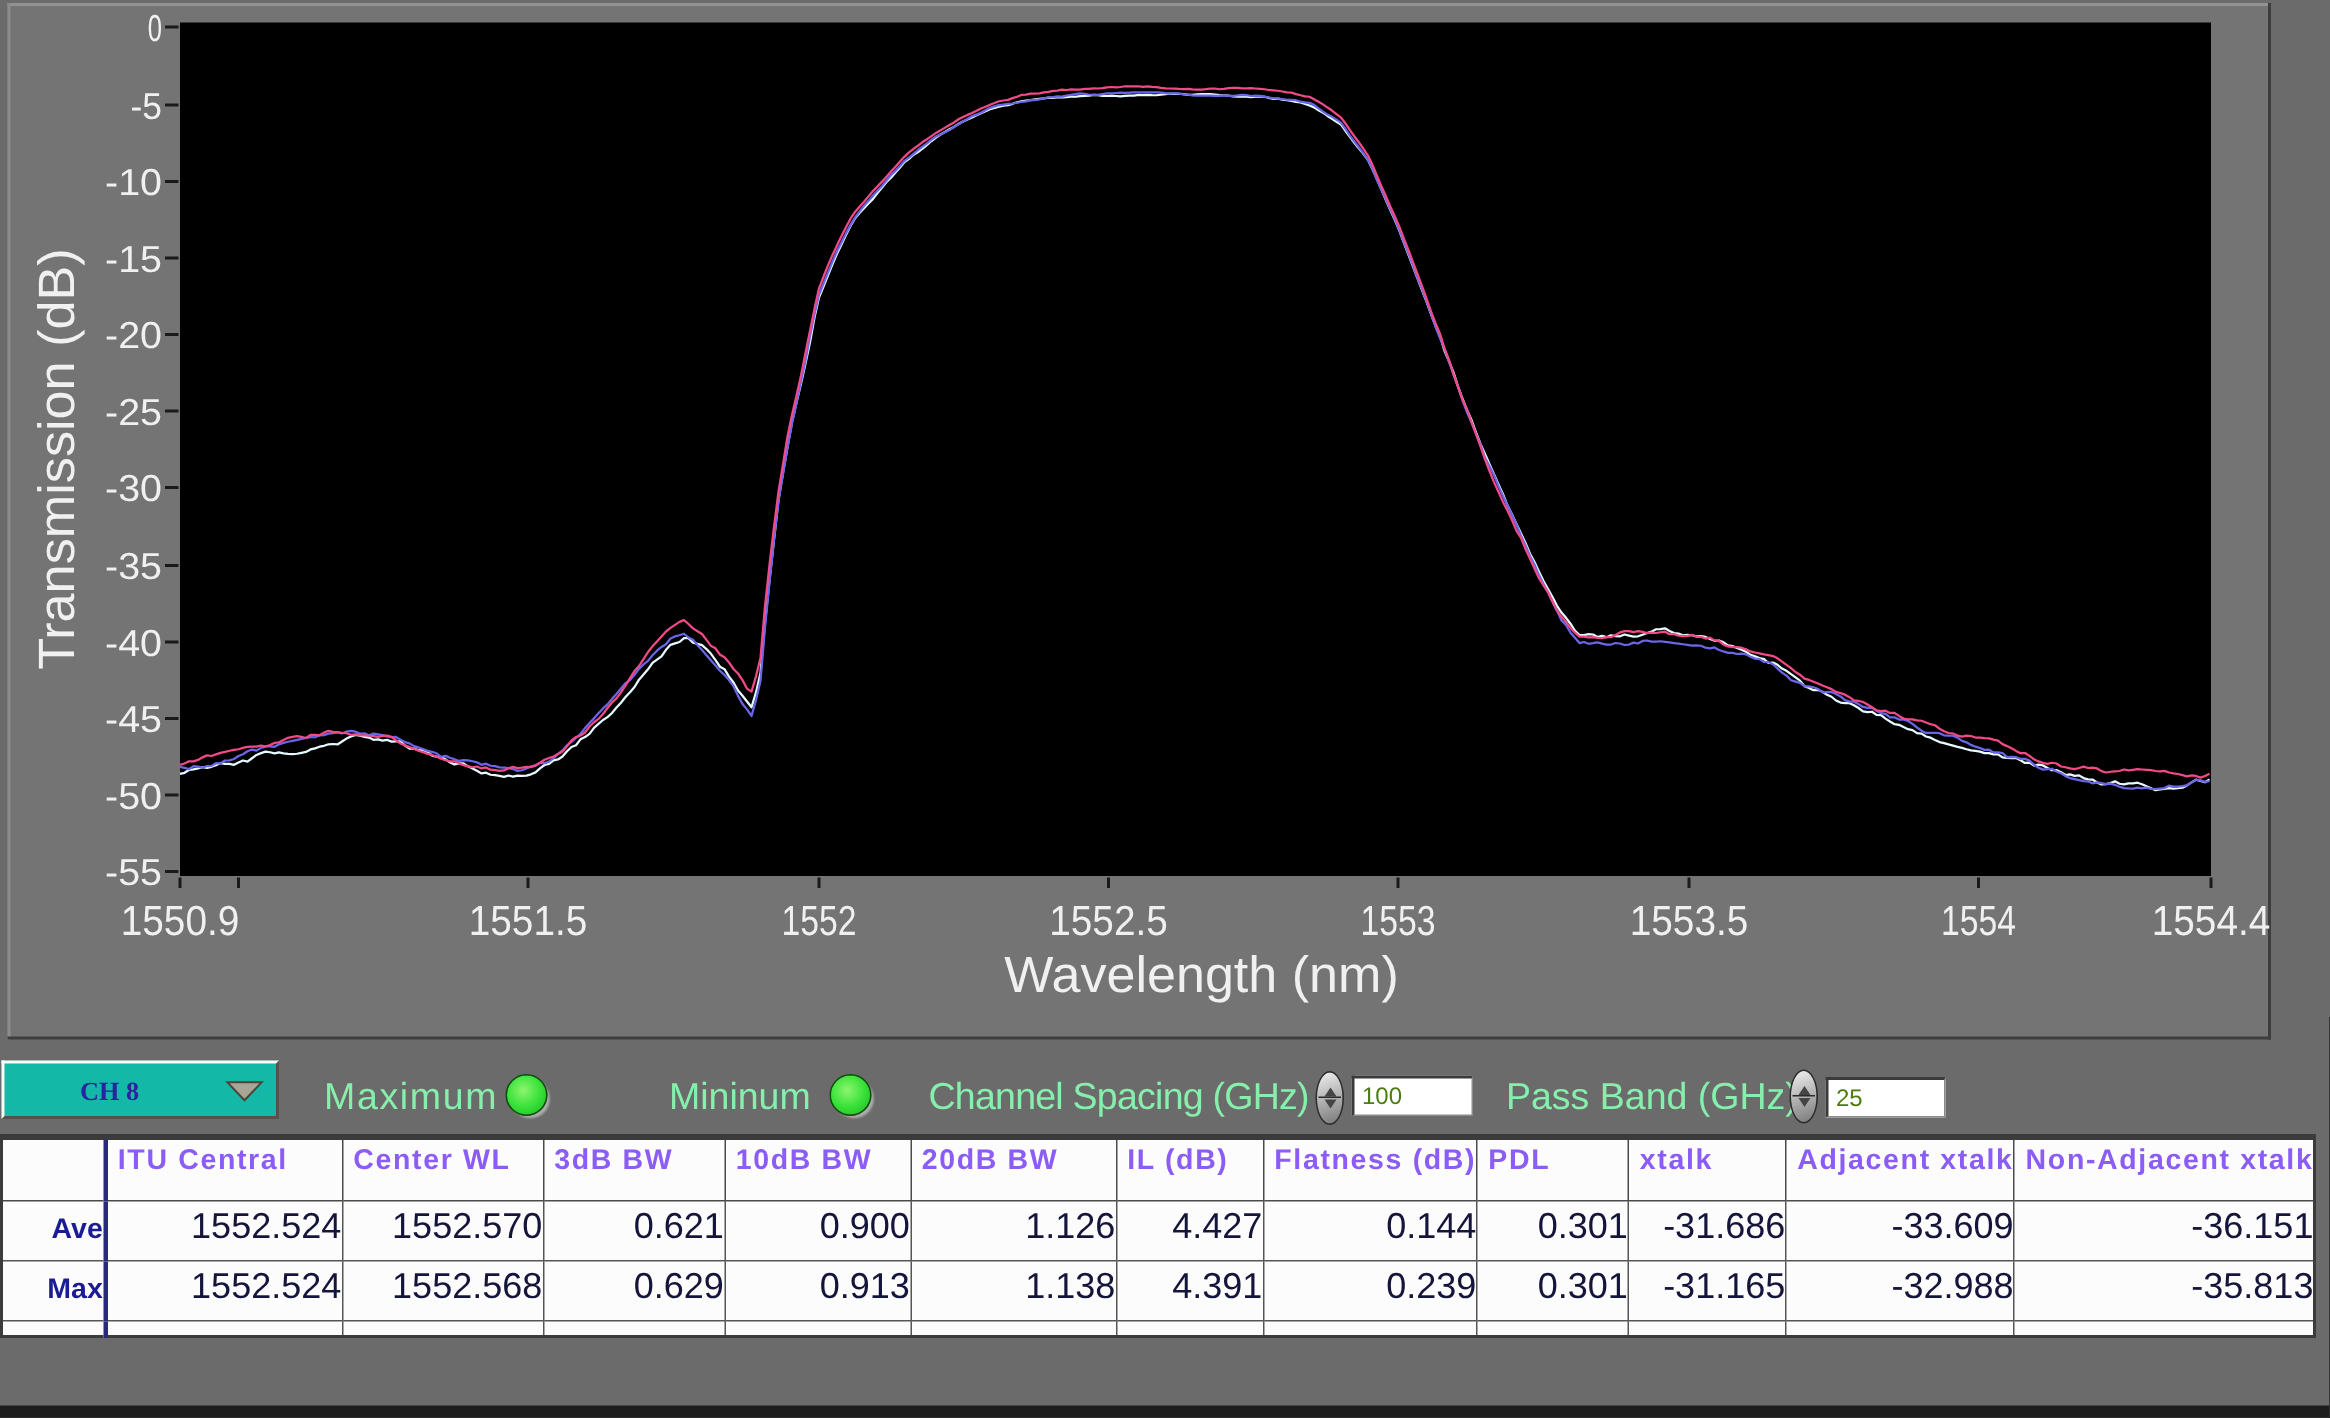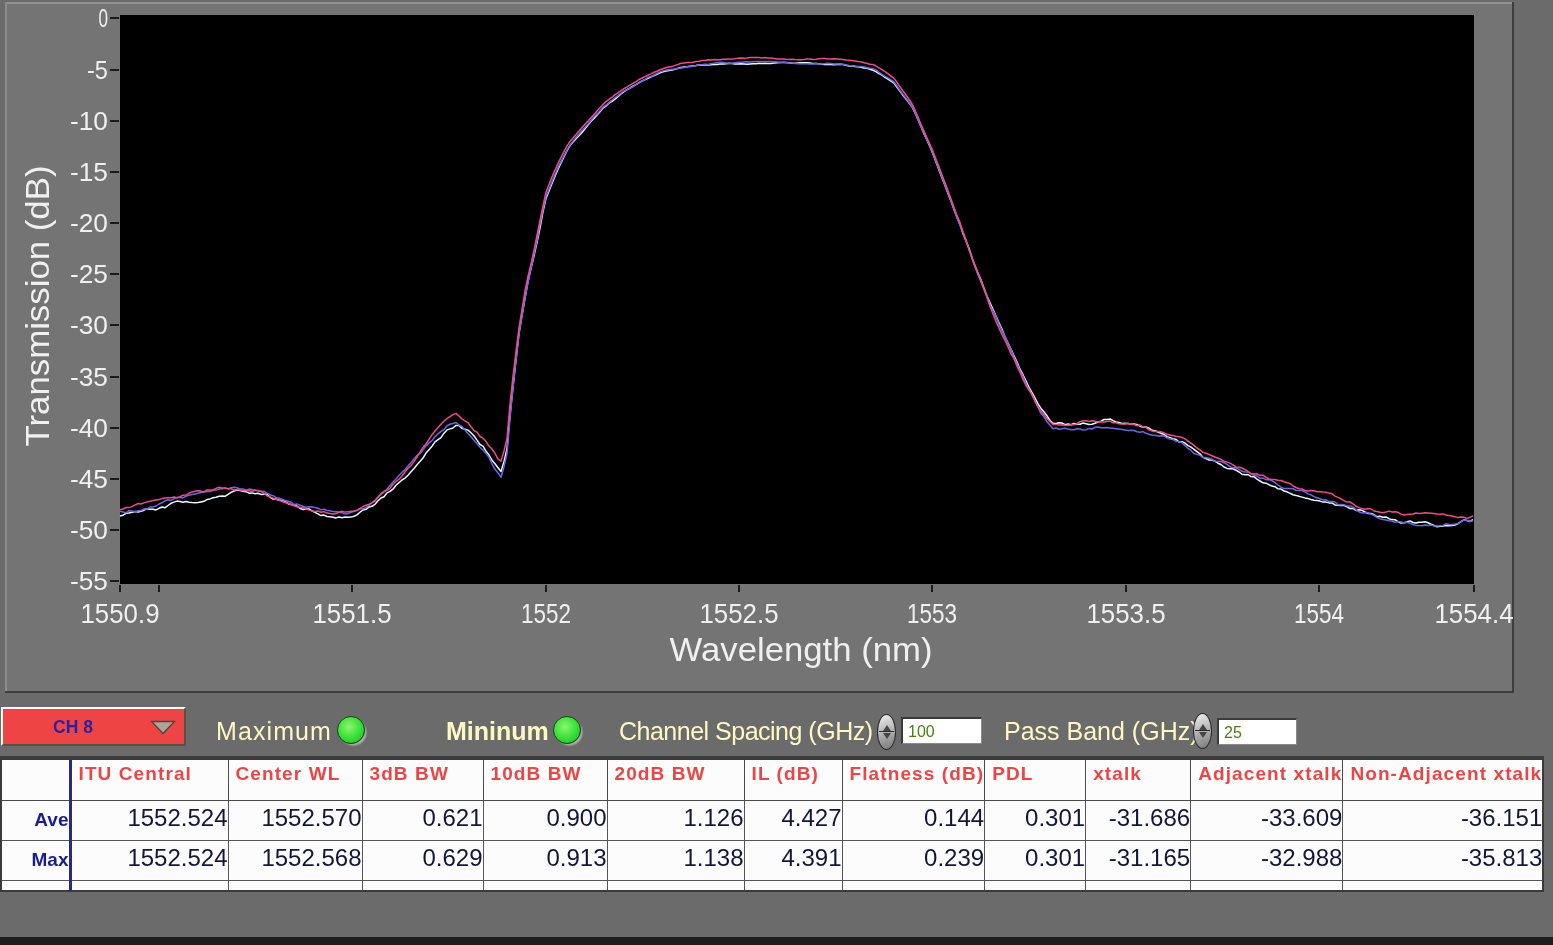--- a/index.html
+++ b/index.html
@@ -1,25 +1,25 @@
 <!DOCTYPE html>
 <html><head><meta charset="utf-8">
 <style>
 * { margin:0; padding:0; box-sizing:border-box; }
 html,body { width:1553px; height:945px; overflow:hidden; }
 body { background:#6b6b6b; font-family:"Liberation Sans", sans-serif; position:relative; }
 #chart { position:absolute; left:0; top:0; }
 .tl { font:28px "Liberation Sans",sans-serif; fill:#f0f0f0; }
 .tly { font:25px "Liberation Sans",sans-serif; fill:#f0f0f0; }
 .at { font:34px "Liberation Sans",sans-serif; fill:#f0f0f0; }
-.wlab { position:absolute; color:#fef9c3; font-size:25px; white-space:nowrap; }
+.wlab { position:absolute; color:#86efac; font-size:25px; white-space:nowrap; }
 
 #combo { position:absolute; left:1px; top:707px; width:185px; height:39px;
-  background:#ef4444; border-top:2px solid #fbfaf3; border-left:2px solid #fbfaf3;
-  border-right:2px solid #55524a; border-bottom:2px solid #55524a; }
+  background:#14b8a6; border-top:2px solid #fbfaf3; border-left:2px solid #fbfaf3;
+  border-right:2px solid #55524a; border-bottom:2px solid #55524a;font-family:Liberation Serif, serif; }
 #combo .txt { position:absolute; left:0; top:8px; width:140px; text-align:center;
   color:#2b22a0; font-size:17.5px; font-weight:bold; }
 
 .led { position:absolute; width:28px; height:28px; border-radius:50%;
   background:radial-gradient(circle at 42% 38%, #8cf56e 0%, #3ae23a 50%, #1db31d 100%);
   border:1.5px solid #0e4d0e; box-shadow:2.5px 2.5px 1.5px -1px rgba(185,185,185,.85); }
 
 .spin { position:absolute; width:19px; height:36px; border-radius:50%;
   background:linear-gradient(160deg,#f0f0f0 0%,#b9b9b9 45%,#787878 100%);
   border:1px solid #2b2b2b; }
@@ -31,21 +31,21 @@
   border-top:6px solid #454545; }
 .spin .mid { position:absolute; left:1px; right:1px; top:16px; height:1px; background:#2b2b2b; }
 
 .numbox { position:absolute; height:27px; background:#ffffff;
   border-top:2px solid #3a3a3a; border-left:2px solid #3a3a3a;
   border-right:1px solid #8a8a8a; border-bottom:1px solid #8a8a8a;
   color:#4d7c0f; font-size:16px; line-height:25px; padding-left:5px; }
 
 #tbl { position:absolute; left:0px; top:756px; border-collapse:collapse; table-layout:fixed;
   background:#fcfcfc; border:2px solid #3b3b3b; border-top:4px solid #3b3b3b; }
-#tbl th { border:1px solid #4a4a4a; color:#ef4444; font-size:19px; font-weight:bold; letter-spacing:1.1px;
+#tbl th { border:1px solid #4a4a4a; color:#8b5cf6; font-size:19px; font-weight:bold; letter-spacing:1.1px;
   text-align:left; vertical-align:top; padding:3px 0 0 7px; height:42px; overflow:hidden; white-space:nowrap; }
 #tbl td { border:1px solid #555555; color:#15153c; font-size:24px;
   text-align:right; vertical-align:middle; padding:0 0 4px 8px; height:40px; overflow:hidden; white-space:nowrap;margin-top:30px; }
 #tbl tr.fill td { height:11px; border-top:1px solid #555; border-bottom:none; }
 #tbl td.rh { color:#1b1b94; font-size:19px; font-weight:bold; padding:0 0 0 11px; }
 #tbl th:first-child, #tbl td:first-child { border-right:3px solid #29297e; }
 #btmband { position:absolute; left:0; top:937px; width:1553px; height:8px; background:#1d1d1d; }
 </style></head>
 <body>
 <svg id="chart" width="1553" height="760" viewBox="0 0 1553 760">
@@ -103,21 +103,21 @@
 <polyline points="120.0,509.9 123.0,509.0 126.0,507.5 129.0,507.6 132.0,506.6 135.0,504.9 138.0,503.6 141.0,504.0 144.0,502.9 147.0,501.9 150.0,501.3 153.0,500.5 156.0,499.9 159.0,499.5 162.0,498.6 165.0,497.9 168.0,497.8 171.0,497.7 174.0,497.0 177.0,497.7 180.0,496.7 183.0,495.3 186.0,494.9 189.0,493.3 192.0,491.9 195.0,491.3 198.0,490.7 201.0,491.3 204.0,492.0 207.0,489.9 210.0,489.9 213.0,490.2 216.0,488.4 219.0,487.2 222.0,487.9 225.0,488.1 228.0,488.5 231.0,488.8 234.0,489.9 237.0,489.6 240.0,490.1 243.0,490.3 246.0,490.5 249.0,490.7 252.0,491.2 255.0,490.6 258.0,490.4 261.0,491.2 264.0,493.5 267.0,495.7 270.0,496.9 273.0,498.1 276.0,499.3 279.0,500.4 282.0,501.5 285.0,502.6 288.0,503.3 291.0,504.5 294.0,505.8 297.0,506.8 300.0,507.5 303.0,507.5 306.0,508.9 309.0,510.1 312.0,510.9 315.0,511.5 318.0,511.0 321.0,512.3 324.0,511.6 327.0,513.1 330.0,513.4 333.0,513.9 336.0,513.6 339.0,512.2 342.0,511.3 345.0,512.1 348.0,511.8 351.0,511.2 354.0,511.4 357.0,510.1 360.0,508.5 363.0,506.5 366.0,505.3 369.0,504.3 372.0,502.7 375.0,501.0 378.0,497.5 381.0,493.6 384.0,491.3 387.0,490.3 390.0,488.3 393.0,484.3 396.0,481.5 399.0,479.3 402.0,476.0 405.0,472.0 408.0,468.3 411.0,465.6 414.0,461.6 417.0,457.1 420.0,452.1 423.0,447.4 426.0,444.0 429.0,439.4 432.0,434.7 435.0,430.9 438.0,427.6 441.0,424.3 444.0,421.0 447.0,418.6 450.0,416.6 453.0,414.6 456.0,413.4 459.0,416.0 462.0,418.9 465.0,420.8 468.0,422.7 471.0,426.6 474.0,430.6 477.0,432.2 480.0,436.5 483.0,438.2 486.0,441.6 489.0,446.0 492.0,449.0 495.0,453.4 498.0,459.1 501.0,461.1 504.0,450.9 507.0,438.6 510.0,404.0 513.0,376.5 516.0,351.3 519.0,327.8 522.0,309.4 525.0,291.0 528.0,276.5 531.0,263.8 534.0,250.3 537.0,235.1 540.0,220.5 543.0,205.9 546.0,192.2 549.0,184.5 552.0,176.9 555.0,170.0 558.0,163.6 561.0,157.4 564.0,151.5 567.0,145.8 570.0,141.3 573.0,137.9 576.0,134.5 579.0,130.9 582.0,127.4 585.0,124.2 588.0,121.1 591.0,117.8 594.0,114.4 597.0,111.1 600.0,107.7 603.0,104.4 606.0,101.6 609.0,99.3 612.0,97.1 615.0,94.7 618.0,92.8 621.0,90.7 624.0,88.6 627.0,86.9 630.0,85.1 633.0,83.3 636.0,81.6 639.0,79.5 642.0,78.0 645.0,76.6 648.0,75.3 651.0,73.9 654.0,72.3 657.0,71.2 660.0,69.8 663.0,68.7 666.0,67.5 669.0,67.0 672.0,66.6 675.0,65.4 678.0,64.5 681.0,63.3 684.0,63.1 687.0,62.4 690.0,62.4 693.0,62.3 696.0,61.6 699.0,61.2 702.0,60.6 705.0,60.4 708.0,59.8 711.0,60.0 714.0,59.6 717.0,59.7 720.0,59.8 723.0,59.3 726.0,59.3 729.0,58.9 732.0,59.0 735.0,58.7 738.0,58.2 741.0,58.0 744.0,58.3 747.0,58.0 750.0,57.5 753.0,57.5 756.0,57.5 759.0,57.5 762.0,57.9 765.0,57.6 768.0,57.9 771.0,58.1 774.0,58.6 777.0,58.9 780.0,59.0 783.0,59.1 786.0,59.3 789.0,59.4 792.0,59.2 795.0,59.6 798.0,59.7 801.0,59.7 804.0,59.4 807.0,59.0 810.0,59.0 813.0,59.5 816.0,59.2 819.0,58.8 822.0,58.5 825.0,58.6 828.0,58.9 831.0,58.9 834.0,58.8 837.0,59.0 840.0,59.2 843.0,59.5 846.0,60.0 849.0,60.2 852.0,60.5 855.0,61.0 858.0,61.6 861.0,61.8 864.0,62.7 867.0,63.5 870.0,64.3 873.0,64.5 876.0,66.1 879.0,67.8 882.0,69.6 885.0,71.7 888.0,73.7 891.0,76.1 894.0,78.4 897.0,82.3 900.0,86.8 903.0,91.0 906.0,95.0 909.0,99.3 912.0,103.7 915.0,110.0 918.0,117.3 921.0,124.3 924.0,131.0 927.0,138.0 930.0,144.5 933.0,151.4 936.0,159.2 939.0,166.8 942.0,174.9 945.0,182.7 948.0,190.8 951.0,199.0 954.0,207.6 957.0,215.5 960.0,222.6 963.0,232.3 966.0,239.9 969.0,249.5 972.0,257.9 975.0,266.4 978.0,273.1 981.0,281.3 984.0,289.2 987.0,297.6 990.0,306.3 993.0,314.0 996.0,321.4 999.0,328.0 1002.0,334.6 1005.0,340.5 1008.0,346.7 1011.0,353.9 1014.0,358.6 1017.0,366.1 1020.0,372.4 1023.0,379.1 1026.0,385.5 1029.0,390.2 1032.0,394.7 1035.0,401.0 1038.0,407.1 1041.0,411.1 1044.0,414.7 1047.0,418.6 1050.0,421.8 1053.0,424.4 1056.0,424.4 1059.0,424.9 1062.0,424.8 1065.0,425.3 1068.0,425.4 1071.0,424.8 1074.0,424.8 1077.0,423.3 1080.0,421.6 1083.0,420.8 1086.0,420.7 1089.0,421.4 1092.0,420.8 1095.0,421.3 1098.0,422.1 1101.0,421.8 1104.0,422.0 1107.0,421.5 1110.0,421.1 1113.0,422.8 1116.0,422.8 1119.0,423.7 1122.0,424.1 1125.0,423.9 1128.0,423.2 1131.0,424.5 1134.0,424.5 1137.0,425.7 1140.0,425.1 1143.0,426.9 1146.0,427.3 1149.0,429.8 1152.0,430.9 1155.0,431.4 1158.0,431.4 1161.0,431.8 1164.0,432.9 1167.0,434.3 1170.0,435.0 1173.0,435.6 1176.0,436.3 1179.0,436.7 1182.0,437.4 1185.0,438.9 1188.0,441.1 1191.0,443.2 1194.0,445.4 1197.0,448.0 1200.0,449.8 1203.0,452.4 1206.0,453.3 1209.0,454.5 1212.0,455.7 1215.0,457.0 1218.0,458.2 1221.0,459.4 1224.0,461.3 1227.0,462.1 1230.0,463.1 1233.0,464.8 1236.0,466.9 1239.0,467.3 1242.0,468.0 1245.0,469.7 1248.0,471.5 1251.0,473.5 1254.0,474.1 1257.0,473.8 1260.0,475.3 1263.0,475.2 1266.0,477.3 1269.0,479.0 1272.0,479.6 1275.0,479.6 1278.0,480.3 1281.0,480.5 1284.0,481.7 1287.0,482.8 1290.0,483.5 1293.0,485.8 1296.0,487.5 1299.0,488.7 1302.0,489.0 1305.0,490.4 1308.0,491.1 1311.0,490.4 1314.0,490.7 1317.0,491.7 1320.0,491.7 1323.0,492.1 1326.0,492.2 1329.0,493.1 1332.0,493.8 1335.0,496.1 1338.0,497.4 1341.0,498.8 1344.0,500.6 1347.0,502.1 1350.0,502.0 1353.0,503.9 1356.0,506.2 1359.0,507.6 1362.0,508.6 1365.0,509.2 1368.0,508.5 1371.0,509.0 1374.0,511.0 1377.0,511.5 1380.0,512.2 1383.0,512.8 1386.0,512.0 1389.0,511.1 1392.0,512.0 1395.0,511.8 1398.0,512.3 1401.0,514.1 1404.0,515.0 1407.0,514.5 1410.0,514.2 1413.0,514.0 1416.0,513.0 1419.0,513.6 1422.0,513.2 1425.0,512.8 1428.0,513.0 1431.0,513.2 1434.0,513.4 1437.0,514.0 1440.0,514.3 1443.0,513.9 1446.0,515.0 1449.0,515.6 1452.0,516.0 1455.0,516.8 1458.0,517.6 1461.0,516.9 1464.0,517.3 1467.0,518.4 1470.0,517.3 1473.0,515.8" fill="none" stroke="#f24a86" stroke-width="1.5" stroke-linejoin="round"></polyline>
 </svg>
 <div id="combo">
     <div class="txt">CH 8</div>
 <svg width="26" height="15" style="position:absolute;left:147px;top:11px">
 <polygon points="1.5,1.5 24.5,1.5 13,13.5" fill="#aaa697" stroke="#4a463c" stroke-width="1.3"></polygon>
     </svg>
 </div>
 <div class="wlab" style="left:216px; top:717px; letter-spacing:1.1px;">Maximum</div>
 <div class="led" style="left:337px; top:716px;"></div>
-<div class="wlab" style="left:446px; top:717px;font-weight:bold;">Mininum</div>
+<div class="wlab" style="left:446px; top:717px;">Mininum</div>
 <div class="led" style="left:553px; top:716px;"></div>
 <div class="wlab" style="left:619px; top:717px; letter-spacing:-0.5px;text-align:center;">Channel Spacing (GHz)</div>
 <div class="spin" style="left:877px; top:714px;">
     <div class="mid"></div>
   </div>
 <div class="numbox" style="left:901px; top:717px; width:81px;">100</div>
 <div class="wlab" style="left:991px; top:717px;margin-left:13px;">Pass Band (GHz)</div>
 <div class="spin" style="left:1193px; top:713px;">
     <div class="mid"></div>
   </div>

